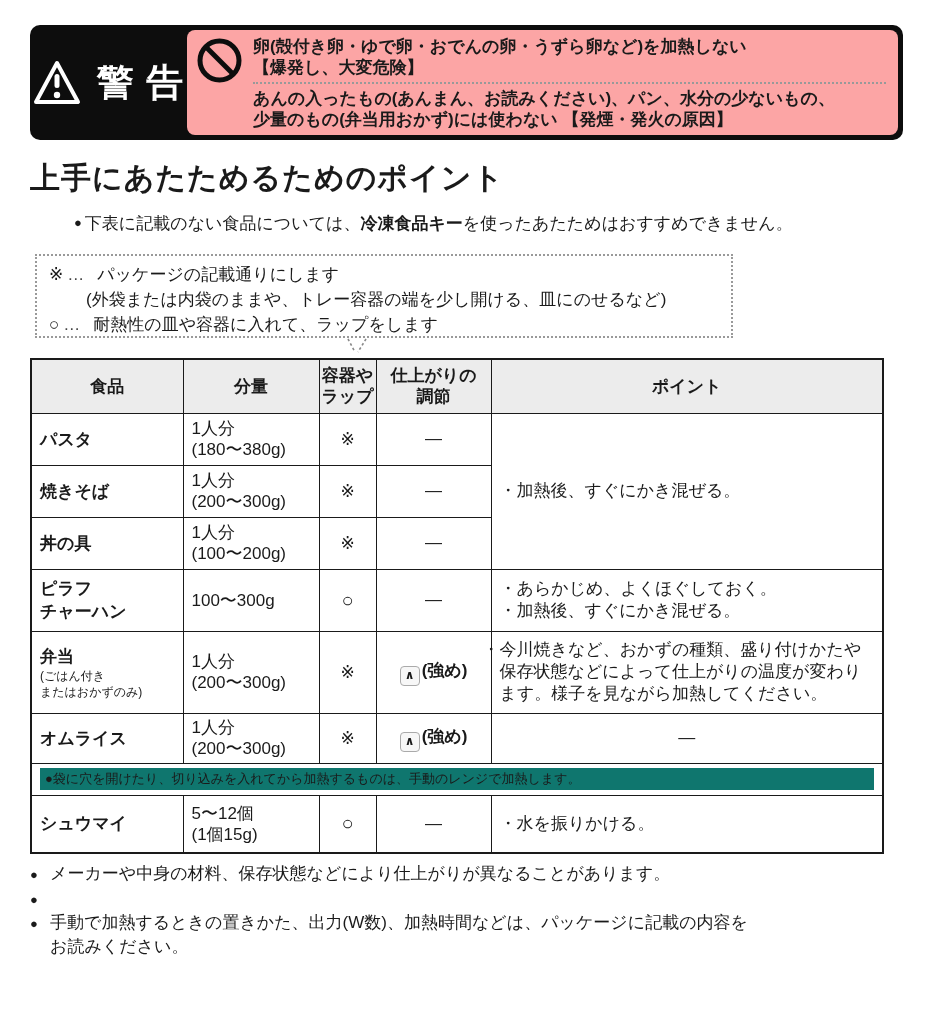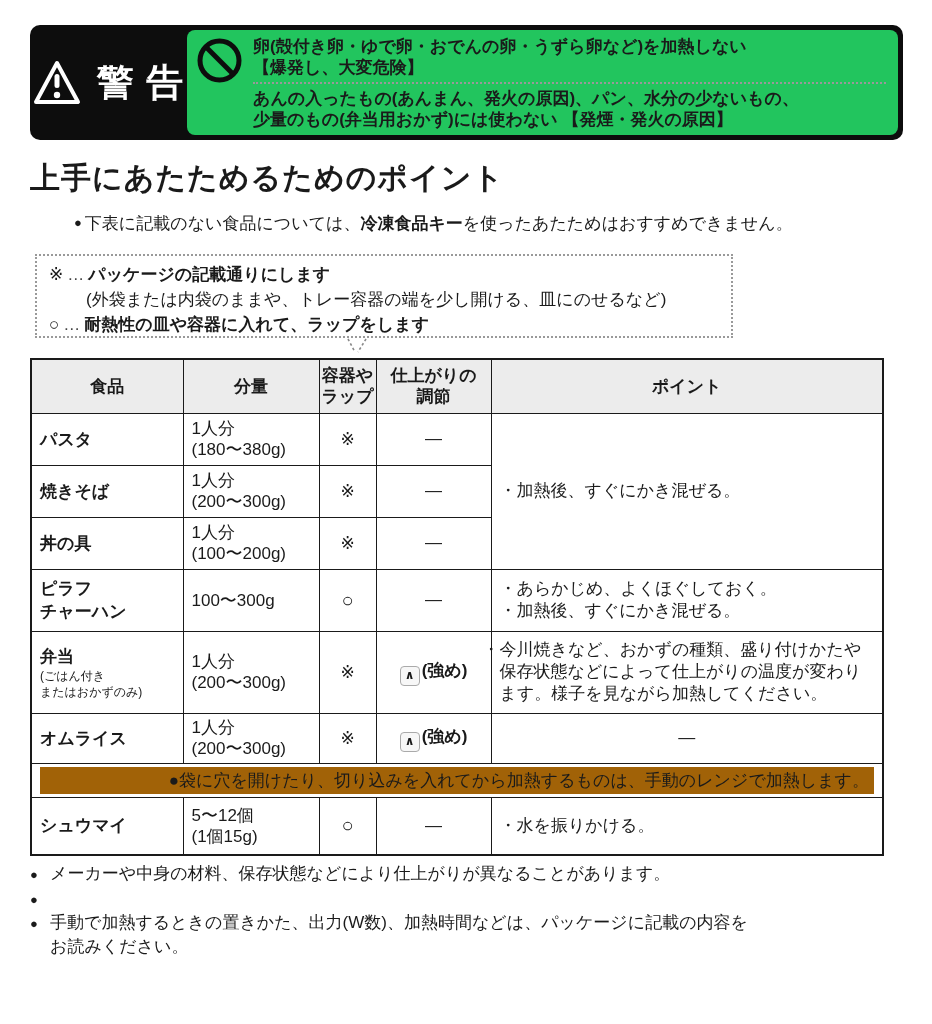--- a/index.html
+++ b/index.html
@@ -16,21 +16,21 @@
     background:#0d0d0d; border-radius:10px; display:flex; align-items:center;
   }
   .warning-left {
     width:157px; flex:0 0 157px; display:flex; align-items:center;
     justify-content:center; gap:16px;
   }
   .warning-label {
     color:#fff; font-size:37px; font-weight:800; letter-spacing:1px; white-space:nowrap;
   }
   .warning-body {
-    flex:1; height:105px; margin-right:5px; background:#22c55e; border-radius:8px;
+    flex:1; height:105px; margin-right:5px; background:#fca5a5; border-radius:8px;
     position:relative; padding:7px 12px 7px 66px;
     display:flex; flex-direction:column; justify-content:center;
   }
   .prohibition-wrap { position:absolute; left:9px; top:7px; }
   .warn-line { font-size:17px; font-weight:600; line-height:21px; }
   .emph { font-weight:800; }
   .warn-divider { border-top:2px dotted #999; margin:4px 0; }
 
   
   .page-title {
@@ -40,21 +40,21 @@
   .intro { position:absolute; left:32px; top:211px; font-size:17px; line-height:23px;margin-left:42px; }
   .bullet-dot { font-size:13px; vertical-align:2px; margin-right:3px; }
 
   
   .legend-box {
     position:absolute; left:35px; top:254px; width:698px; height:84px;
     border:2px dotted #999; padding:6px 10px 0 12px; font-size:17px;
   }
   .legend-row { line-height:25px; }
   .legend-sep { margin:0 4px; color:#444; }
-  .legend-label { font-weight:700; }
+  .legend-label { font-weight:400;margin-left:9px; }
   .legend-note { padding-left:37px; line-height:25px; }
   .legend-arrow { position:absolute; left:342px; top:337px; }
 
   
   .food-table {
     position:absolute; left:30px; top:358px; width:852px;
     border-collapse:collapse; table-layout:fixed; border:2px solid #1a1a1a;
   }
   .food-table th, .food-table td { border:1.5px solid #1a1a1a; }
   .food-table th {
@@ -71,21 +71,21 @@
   .c-point { line-height:22px; white-space:pre-line; }
   .c-point.center { text-align:center; }
   .hang { padding-left:25px; text-indent:-17px; }
   .key-box {
     display:inline-block; width:20px; height:20px; line-height:17px;
     border:1.5px solid #aaa; border-radius:4px; background:#f7f7f7;
     text-align:center; font-size:12px; font-weight:700; vertical-align:-3px; margin-right:2px;
   }
   .finish-label { font-weight:700;margin-top:46px; }
   .note-cell { padding:3px 3px; }
-  .note-highlight { background:#a16207; padding:2px 5px; font-size:17px;text-align:right; }
+  .note-highlight { background:#0f766e; padding:2px 5px; font-size:13px; }
 
   
   .r52 td { height:52px; } .r62 td { height:62px; } .r82 td { height:82px; }
   .r50 td { height:50px; } .r32 td { height:32px; } .r58 td { height:58px; }
 
   
   .footnotes { position:absolute; left:30px; top:862px; width:888px; font-size:17px; }
   .footnote { display:flex; line-height:23.5px; }
   .footnote .bullet-dot { flex:0 0 17px; padding-top:1px; }
   .ftext { white-space:pre-line; }
@@ -106,21 +106,21 @@
     <span class="prohibition-wrap">
       <svg width="47" height="47" viewBox="0 0 47 47">
         <circle cx="23.5" cy="23.5" r="19.5" fill="none" stroke="#0d0d0d" stroke-width="5"></circle>
         <line x1="10" y1="10" x2="37" y2="37" stroke="#0d0d0d" stroke-width="5"></line>
       </svg>
     </span>
     <div class="warn-line">卵(殻付き卵・ゆで卵・おでんの卵・うずら卵など)を加熱しない</div>
     <div class="warn-line emph">【爆発し、大変危険】</div>
     <div class="warn-divider"></div>
     <div class="warn-line">
-      <span>あんの入ったもの(あんまん、発火の原因)、パン、水分の少ないもの、</span><br>
+      <span>あんの入ったもの(あんまん、お読みください)、パン、水分の少ないもの、</span><br>
       <span>少量のもの(弁当用おかず)には使わない</span>
       <span class="emph">【発煙・発火の原因】</span>
     </div>
   </div>
 </div>
 
 <h1 class="page-title">上手にあたためるためのポイント</h1>
 
 <div class="intro">
   <span class="bullet-dot">●</span><span>下表に記載のない食品については、</span><b>冷凍食品キー</b><span>を使ったあたためはおすすめできません。</span>

